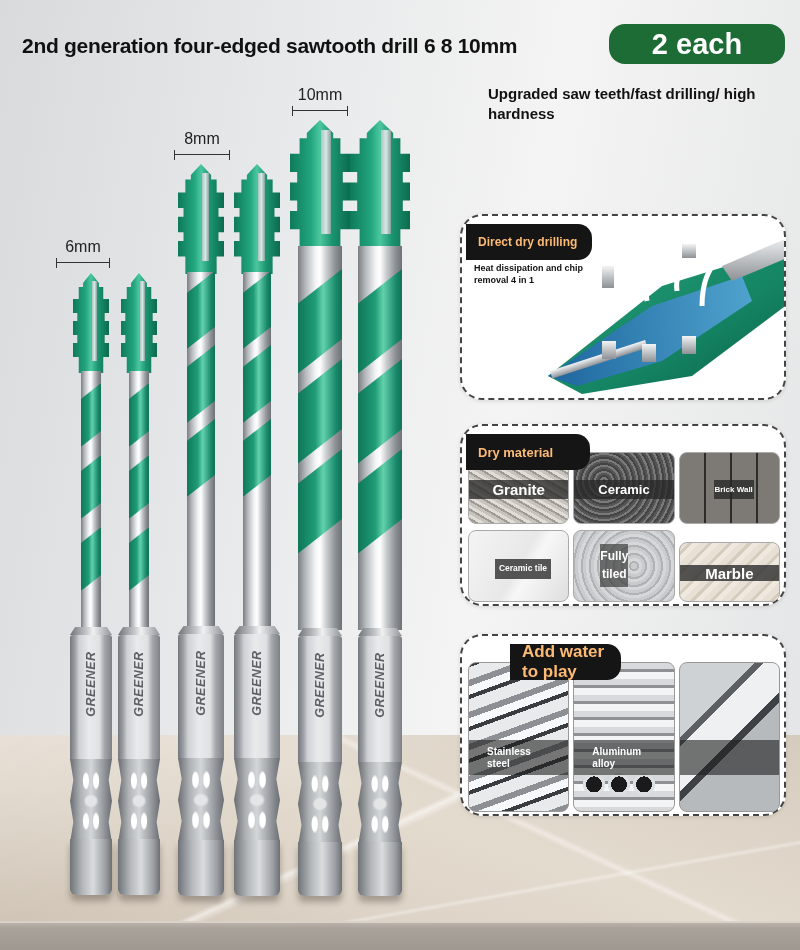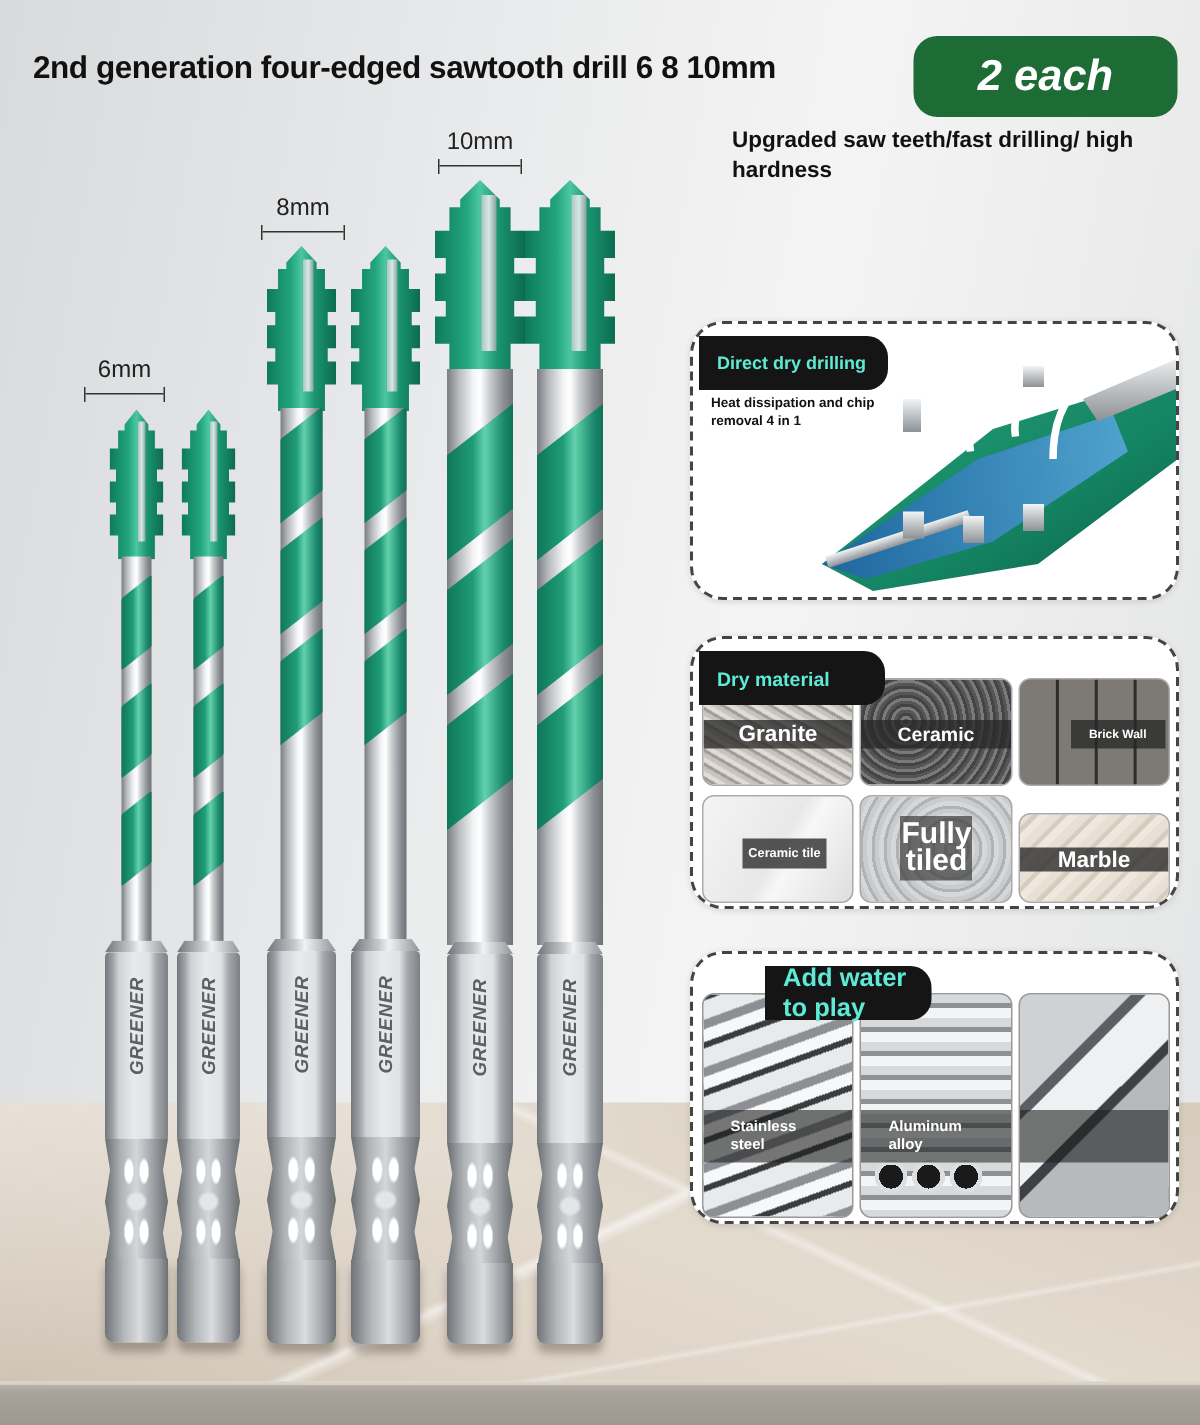--- a/index.html
+++ b/index.html
@@ -27,24 +27,24 @@
     background: linear-gradient(180deg, #b9b3ab 0%, #a8a29a 20%, #9e9890 100%);
     border-top: 2px solid #d8d2c9;
   }
 
   .headline {
     position: absolute; left: 22px; top: 34px;
     font-size: 21px; font-weight: 700; color: #111; letter-spacing: -0.3px;
     white-space: nowrap;
   }
   .badge {
-    position: absolute; left: 609px; top: 24px; width: 176px; height: 54px;
+    position: absolute; left: 609px; top: 24px; width: 176px; height: 40px;
     background: #1d6b35; border-radius: 16px;
     color: #fff; font-size: 29px; font-weight: 700;
-    display: flex; align-items: center; justify-content: center; font-style: italic;
+    display: flex; align-items: center; justify-content: center;
   }
   .subtitle {
     position: absolute; left: 488px; top: 84px; width: 300px;
     font-size: 15px; font-weight: 700; color: #111; line-height: 20px;
   }
 
   
   .size-mark { position: absolute; text-align: center; }
   .size-mark .lbl { font-size: 16px; color: #222; display: block; line-height: 18px; }
   .size-mark .bar {
@@ -117,21 +117,21 @@
 
   
   .panel {
     position: absolute; left: 460px; width: 326px;
     background: #fff; border: 2px dashed #444; border-radius: 22px;
     box-shadow: 0 1px 4px rgba(0,0,0,0.12);
     overflow: hidden;
   }
   .panel-tag {
     position: absolute; left: 4px; top: 8px; height: 36px;
-    background: #151515; color: #5eead4;
+    background: #151515; color: #fdba74;
     font-weight: 700; border-radius: 0 14px 14px 0;
     display: flex; align-items: center; padding: 0 14px 0 12px;
     z-index: 3;
   }
   .panel1 { top: 214px; height: 186px; }
   .panel1 .panel-tag { font-size: 12px; width: 126px; }
   .panel1 .desc {
     position: absolute; left: 12px; top: 46px; width: 130px;
     font-size: 9px; font-weight: 700; color: #111; line-height: 12px; z-index: 3;
   }
@@ -337,27 +337,27 @@
 <section class="panel panel2">
   <div class="panel-tag">Dry material</div>
   <div class="mat-grid">
     <div class="mat mat-granite">
       <div class="band" style="font-size:15px;">Granite</div>
     </div>
     <div class="mat mat-concrete">
       <div class="band" style="font-size:13px;">Ceramic</div>
     </div>
     <div class="mat mat-brick">
-      <div class="band" style="font-size:8px; width:63px; left:34px; right:auto;">Brick Wall</div>
+      <div class="band" style="font-size:8px; width:40px; left:34px; right:auto;">Brick Wall</div>
     </div>
     <div class="mat mat-ceramic">
       <div class="band" style="font-size:8.5px; width:56px; left:26px; right:auto; top:40%;">Ceramic tile</div>
     </div>
     <div class="mat mat-fully">
-      <div class="band" style="font-size:20px; background:rgba(60,60,60,0.7); width:48px; left:26px; right:auto; top:18%; height:62%; line-height:18px;">Fully tiled</div>
+      <div class="band" style="font-size:12px; background:rgba(60,60,60,0.7); width:28px; left:26px; right:auto; top:18%; height:62%; line-height:18px;">Fully tiled</div>
     </div>
     <div class="mat mat-marble">
       <div class="band" style="font-size:15px;">Marble</div>
     </div>
   </div>
 </section>
 
 <section class="panel panel3">
   <div class="panel-tag">Add water to play</div>
   <div class="metal-row">

